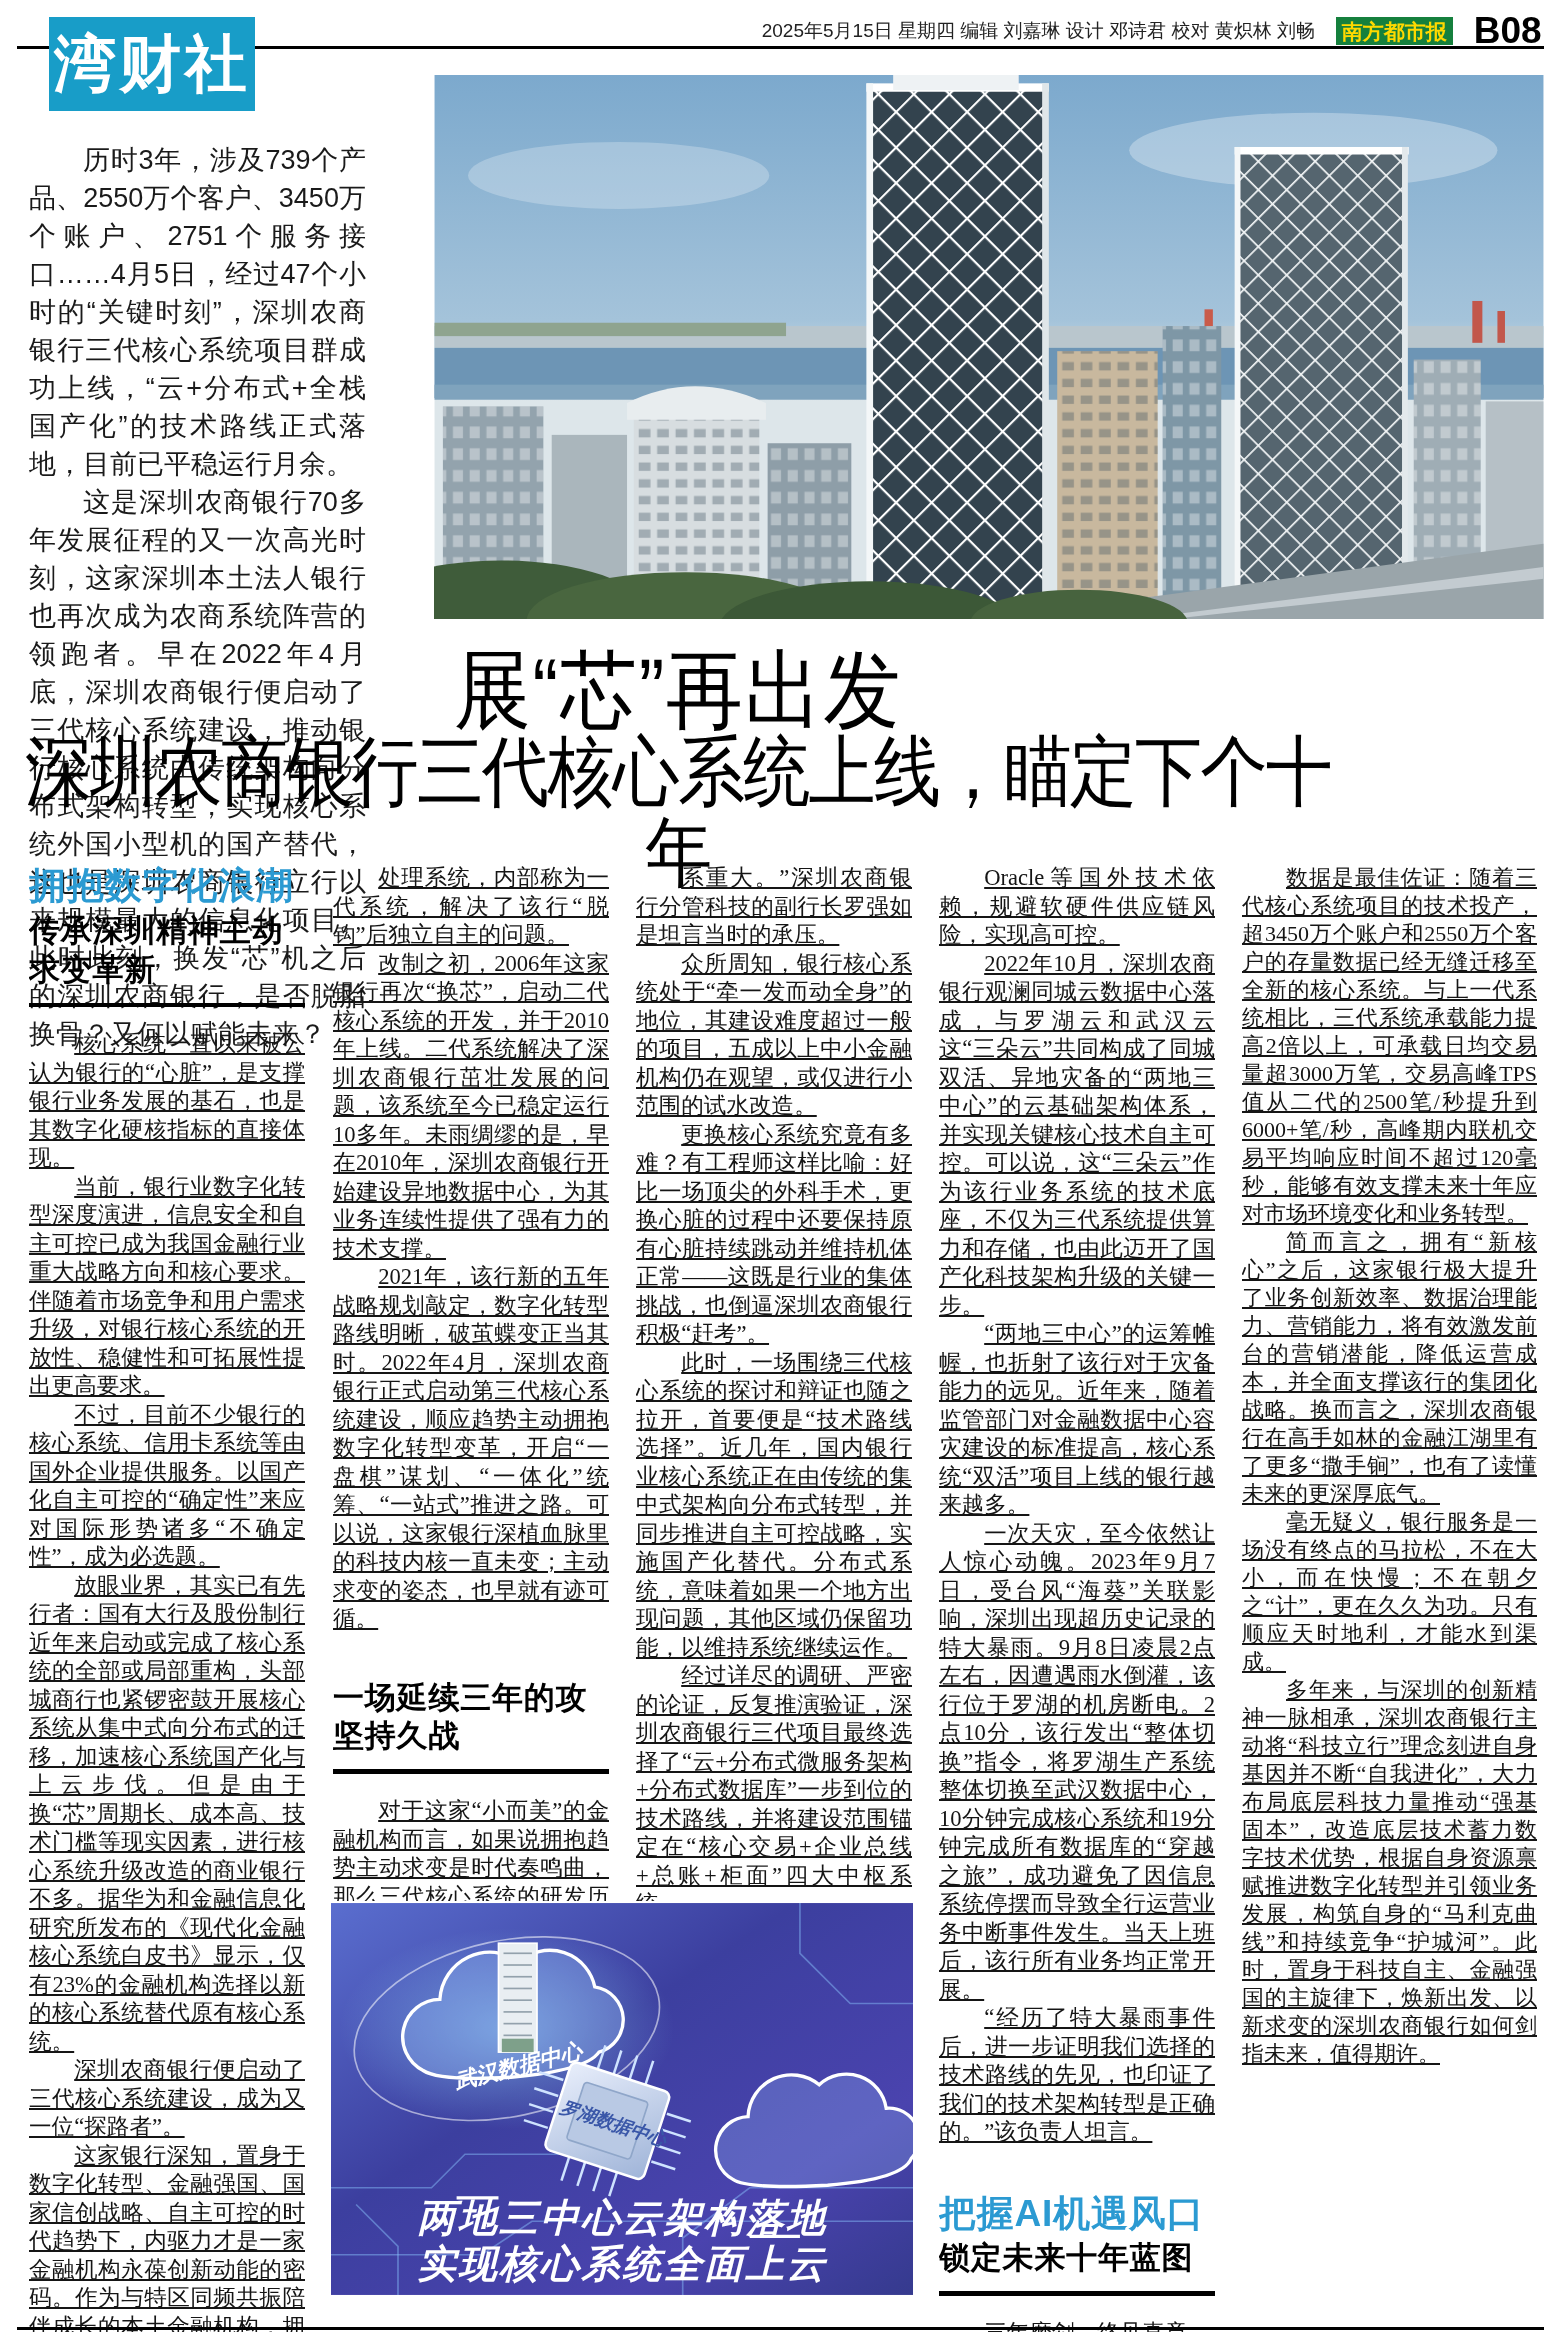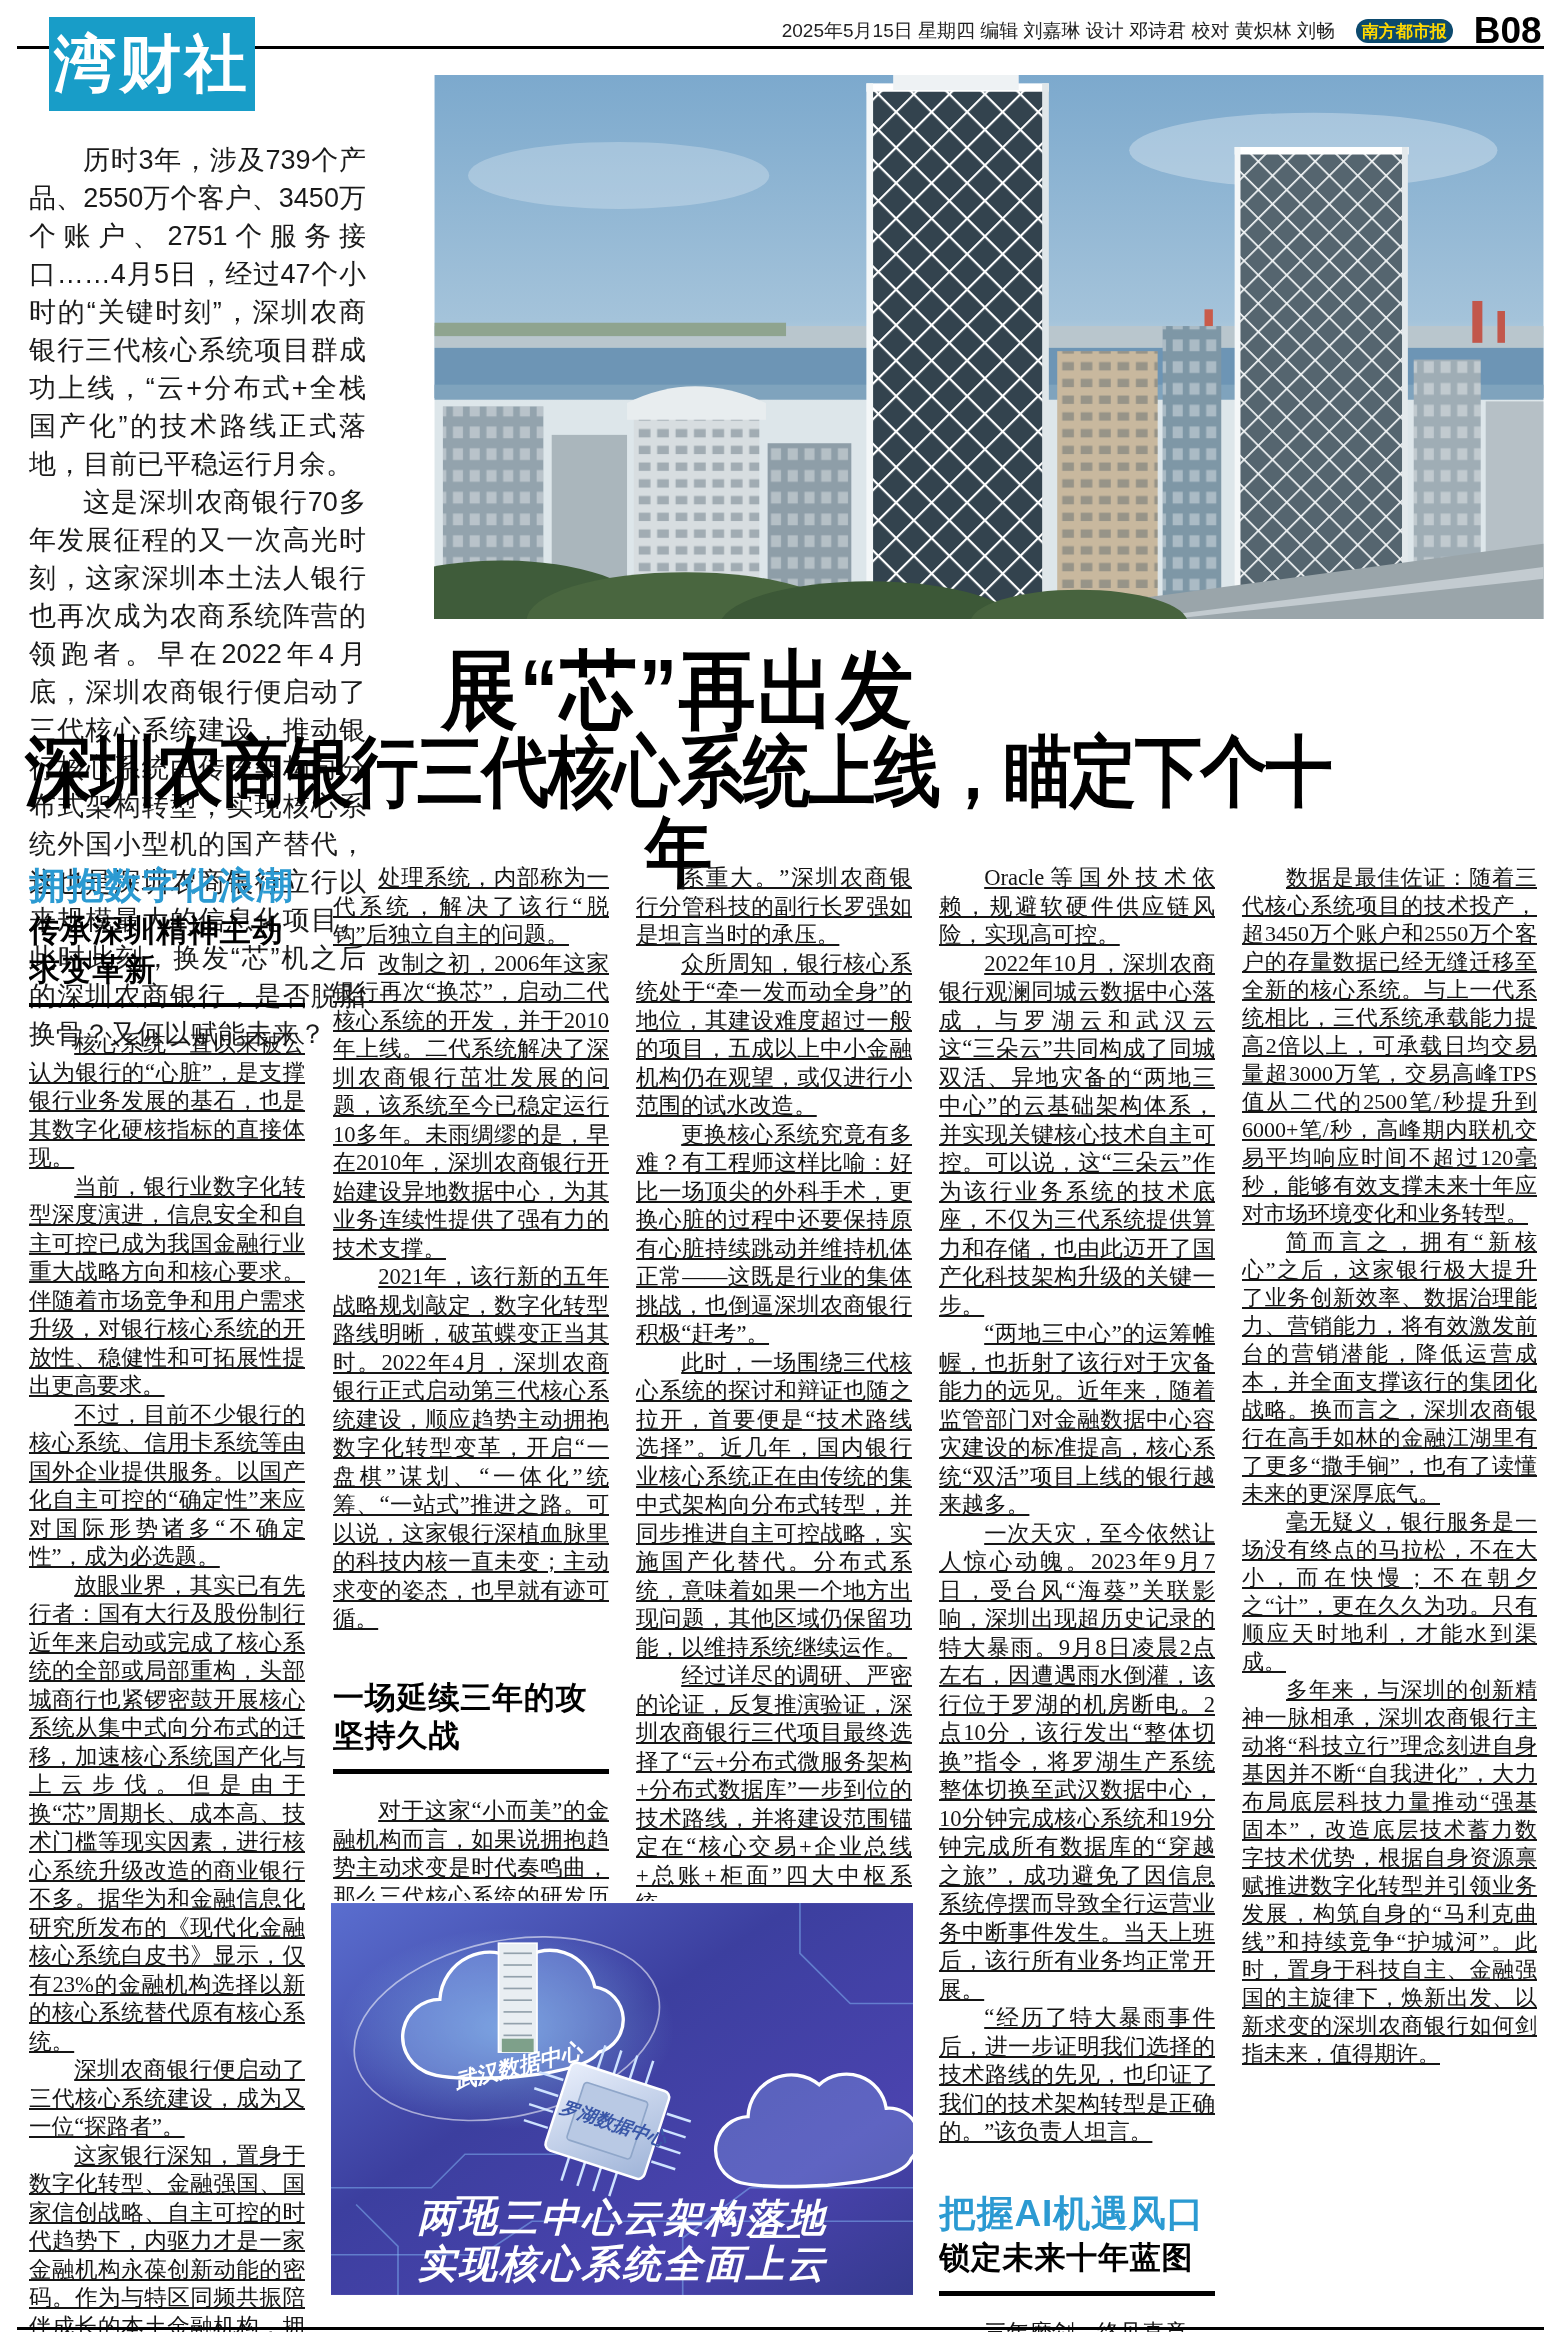--- a/index.html
+++ b/index.html
@@ -8,32 +8,32 @@
   .abs{position:absolute;}
 
   
   .top-rule{left:17px;top:46px;width:1527px;height:2.5px;background:#000;}
   .logo-box{left:49px;top:17px;width:206px;height:94px;background:#189dc8;
             display:flex;align-items:center;justify-content:center;}
   .logo-box span{font-family:"Liberation Sans","DejaVu Sans",sans-serif;font-weight:900;
                  font-size:62px;color:#fff;letter-spacing:3.4px;}
   .header-right{top:10px;right:18.4px;display:flex;align-items:center;gap:21px;}
   .dateline{font-family:"Liberation Sans","DejaVu Sans",sans-serif;font-size:19px;color:#222;}
-  .brand-box{background:#0c4a6e;color:#ffd900;font-family:"Liberation Sans","DejaVu Sans",sans-serif;
-             font-weight:900;font-size:17px;padding:3.4px 5.9px;line-height:1;border-radius:12px;}
+  .brand-box{background:#15803d;color:#ffd900;font-family:"Liberation Sans","DejaVu Sans",sans-serif;
+             font-weight:900;font-size:21px;padding:3.4px 5.9px;line-height:1;}
   .page-no{font-family:"Liberation Sans","DejaVu Sans",sans-serif;font-weight:900;font-size:37px;color:#000;}
 
   
   .intro{left:29px;top:141px;width:337px;font-family:"Liberation Sans","DejaVu Sans",sans-serif;
          font-size:27px;line-height:38px;text-align:justify;color:#1a1a1a;}
   .intro p{margin:0;text-indent:2em;}
 
   
   .headline{left:0;top:652px;width:1356px;text-align:center;
-            font-family:"Liberation Sans","DejaVu Sans",sans-serif;font-weight:700;color:#000;}
+            font-family:"Liberation Sans","DejaVu Sans",sans-serif;font-weight:400;color:#000;}
   .hl1{font-size:77px;line-height:1.0;transform:scaleY(1.12);letter-spacing:1.7px;margin-bottom:13.4px;}
   .hl2{font-size:67px;line-height:1.05;transform:scaleY(1.15);letter-spacing:-1.7px;}
 
   
   .col{position:absolute;top:864px;width:276px;height:1468px;overflow:hidden;}
   .col.short{height:1037px;}
   .col p{margin:0;font-size:22.6px;line-height:28.5px;text-align:justify;text-indent:2em;color:#151515;text-decoration:underline;}
   .col-5 p{font-size:22px;line-height:28px;}
   .sec-head{font-family:"Liberation Sans","DejaVu Sans",sans-serif;}
   .sec-blue{font-size:37px;font-weight:700;color:#2b9ad2;letter-spacing:0.8px;line-height:1.2;}

